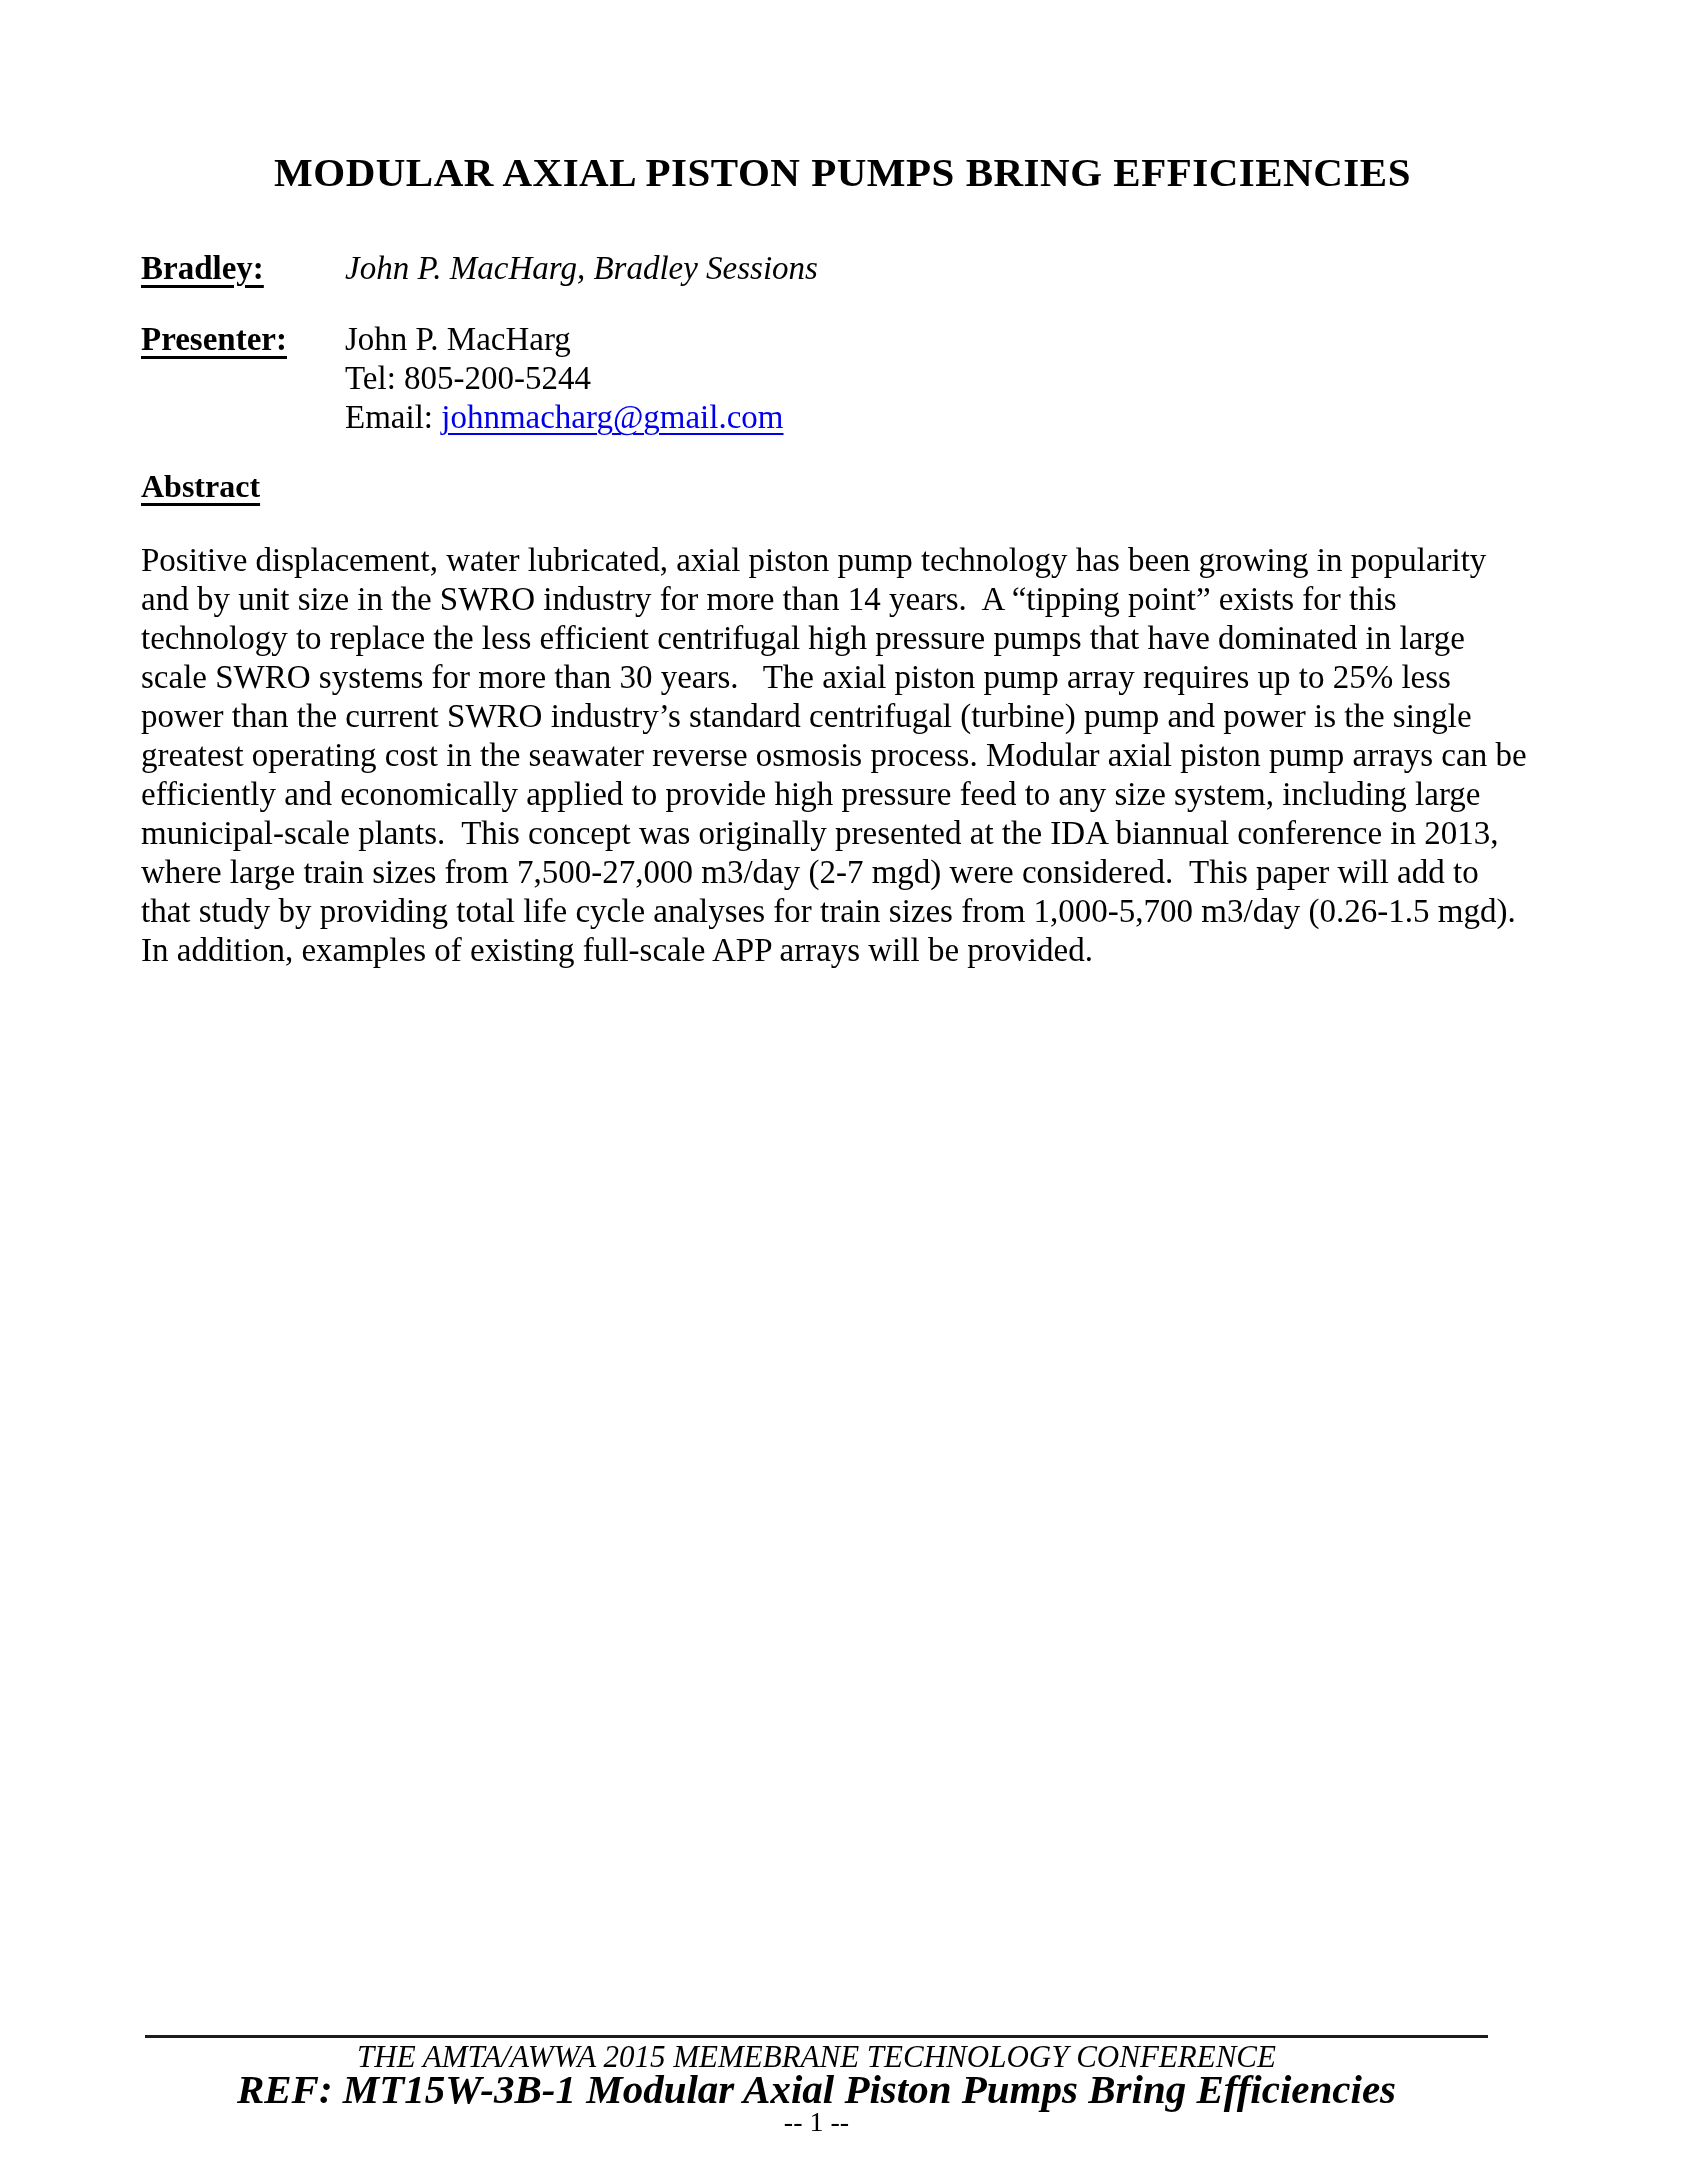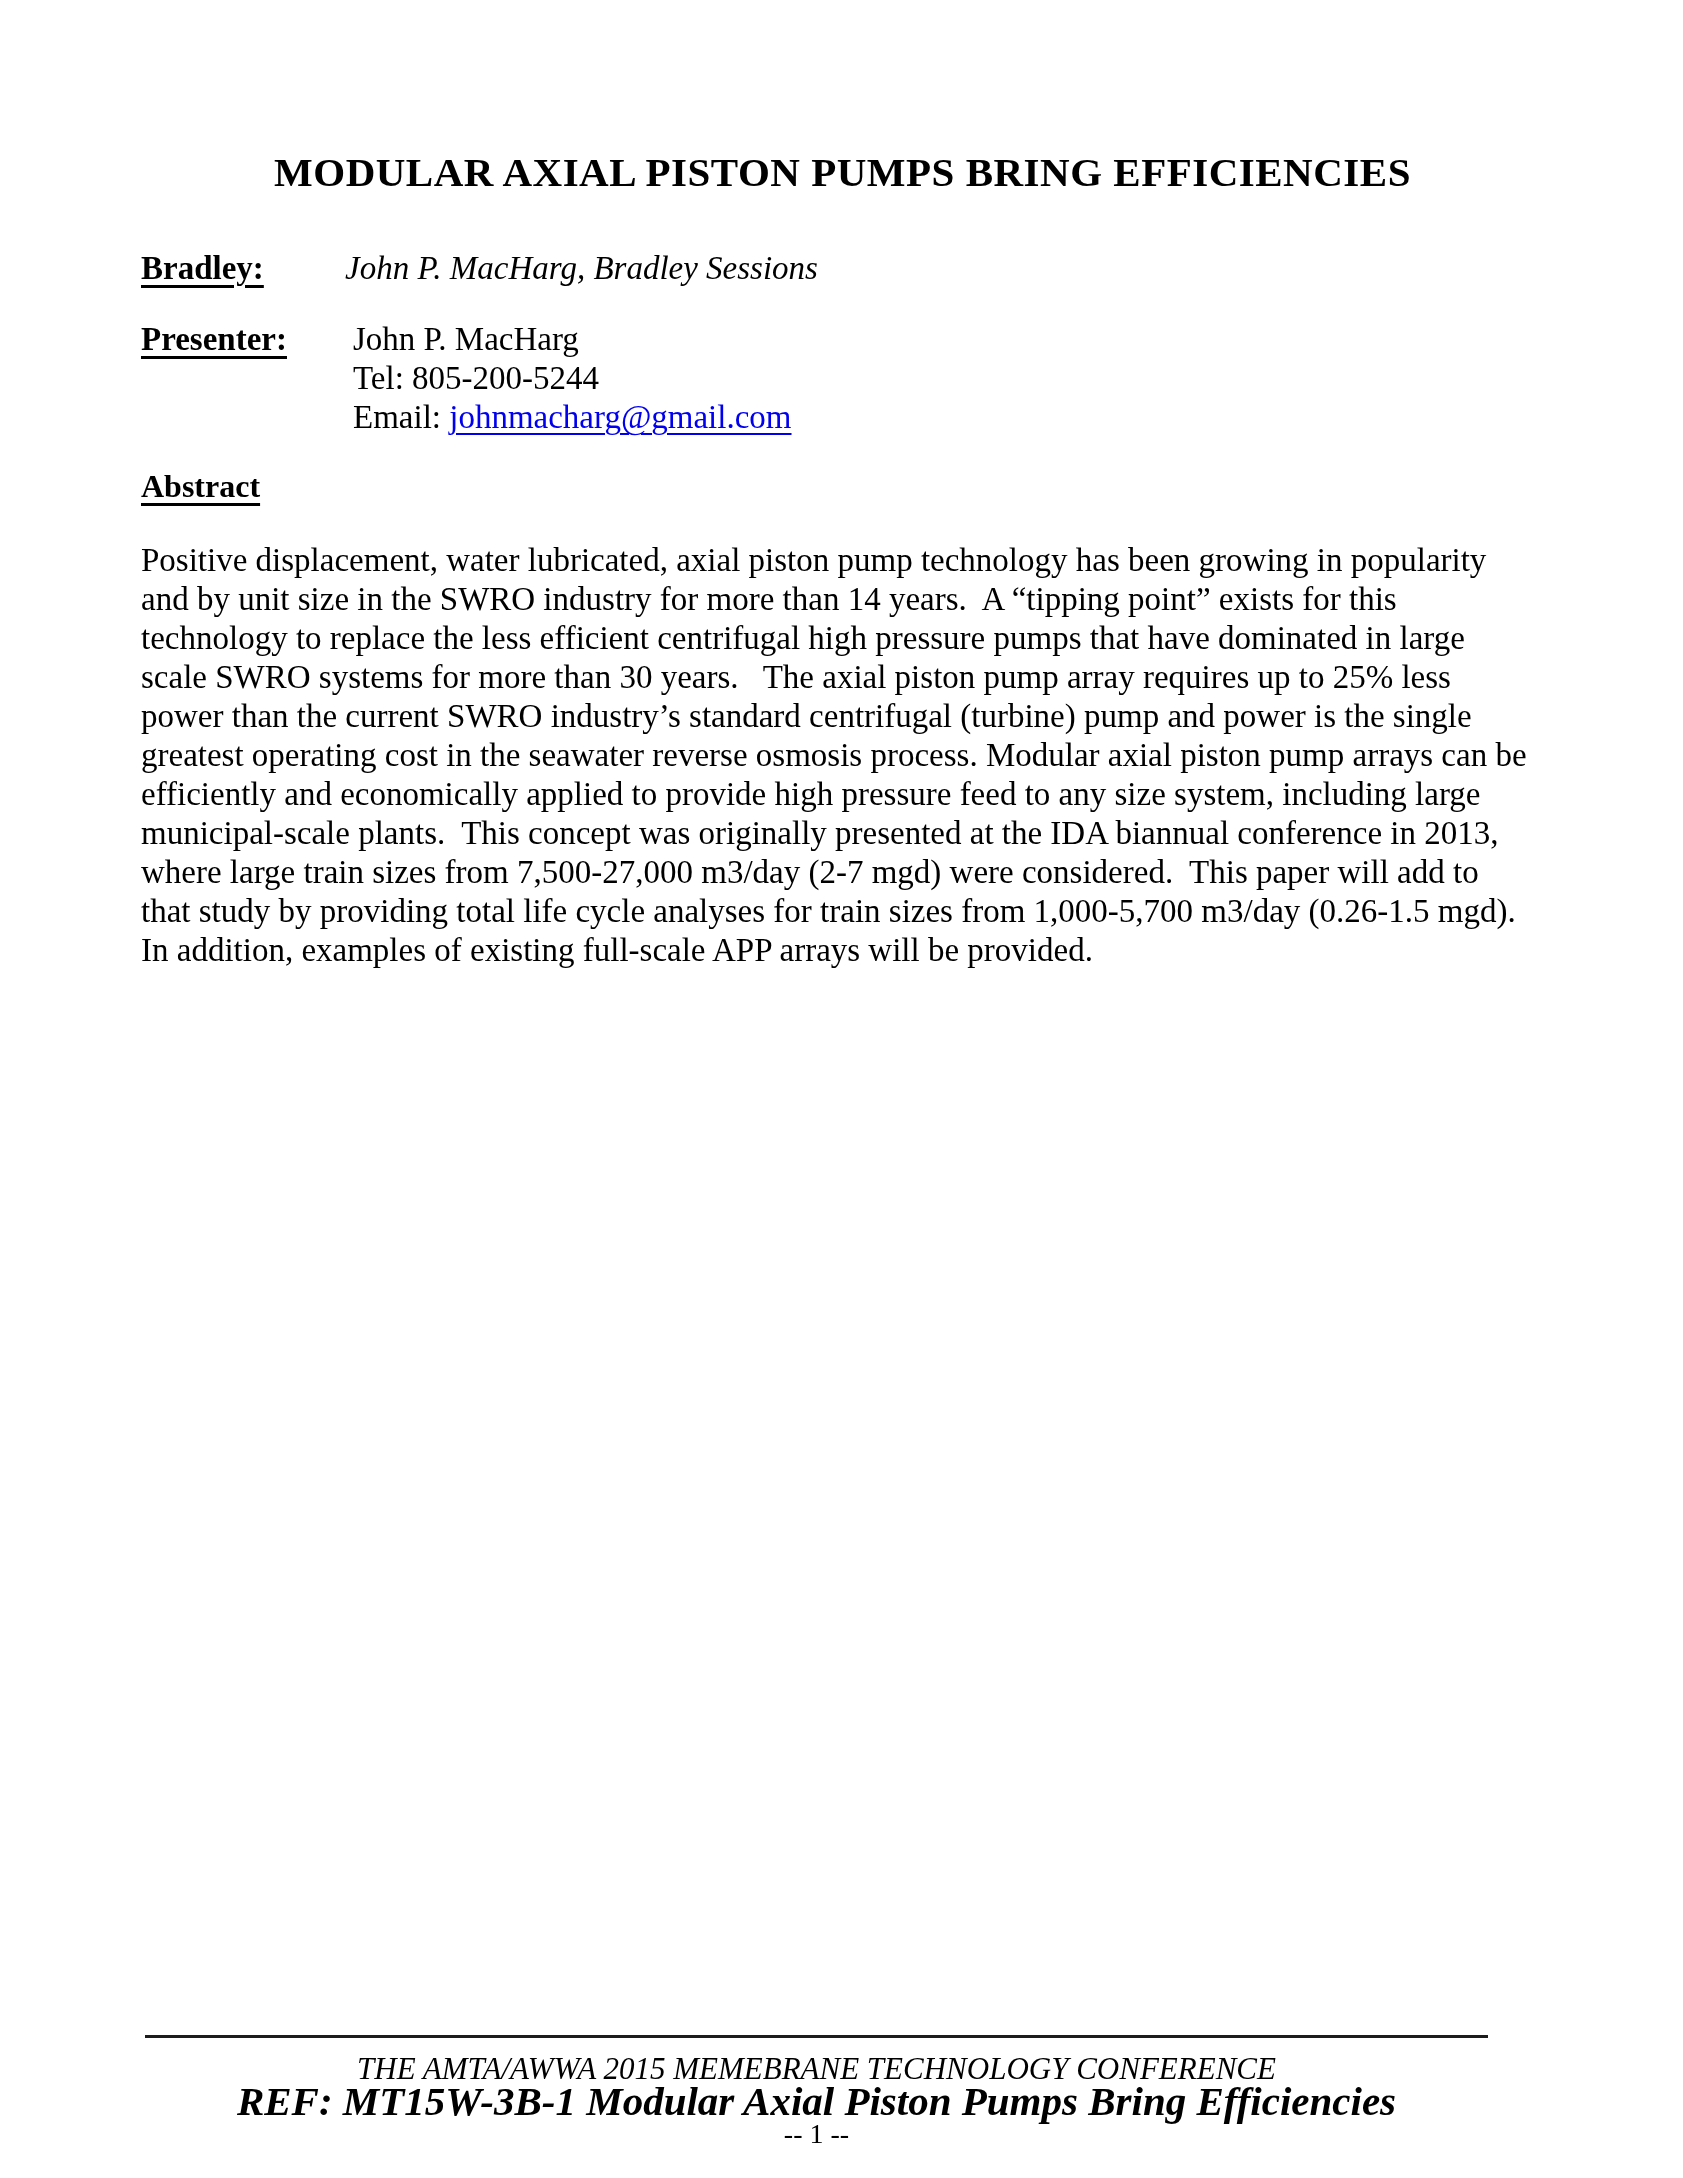--- a/index.html
+++ b/index.html
@@ -35,21 +35,21 @@
     font-weight: 700;
     text-decoration: underline;
     text-decoration-thickness: 3px;
     text-underline-offset: 6px;
     line-height: 39px;
     white-space: pre;
   }
   .field-value { line-height: 39px; }
   .italic { font-style: italic; }
 
-  .presenter-details div { line-height: 39px; white-space: pre; margin-left: 8px; }
+  .presenter-details div { line-height: 39px; white-space: pre; }
   .email-link {
     color: var(--link-color, #0000EE);
     text-decoration: underline;
     text-decoration-thickness: 2px;
     text-underline-offset: 5px;
     cursor: pointer;
   }
 
   .abstract-heading {
     margin: 30px 0 0 0;
@@ -64,21 +64,21 @@
   .abstract { margin-top: 36px; }
   .abstract-line { line-height: 39px; white-space: pre; font-family: Liberation Serif, serif; }
 
   .footer {
     position: absolute;
     left: 145px;
     top: 2035px;
     width: 1343px;
     border-top: 3px solid #1c1c1c;
     text-align: center;
-    padding-top: 14px;
+    padding-top: 2px;
   }
   .footer-conference { font-style: italic; font-size: 31px; line-height: 33px; }
   .footer-reference  { font-style: italic; font-weight: 700; font-size: 41px; line-height: 33px; }
   .footer-page-number { font-size: 28px; line-height: 31px; }
 </style>
 </head>
 <body>
 
 <div class="page">
   <div class="content">

